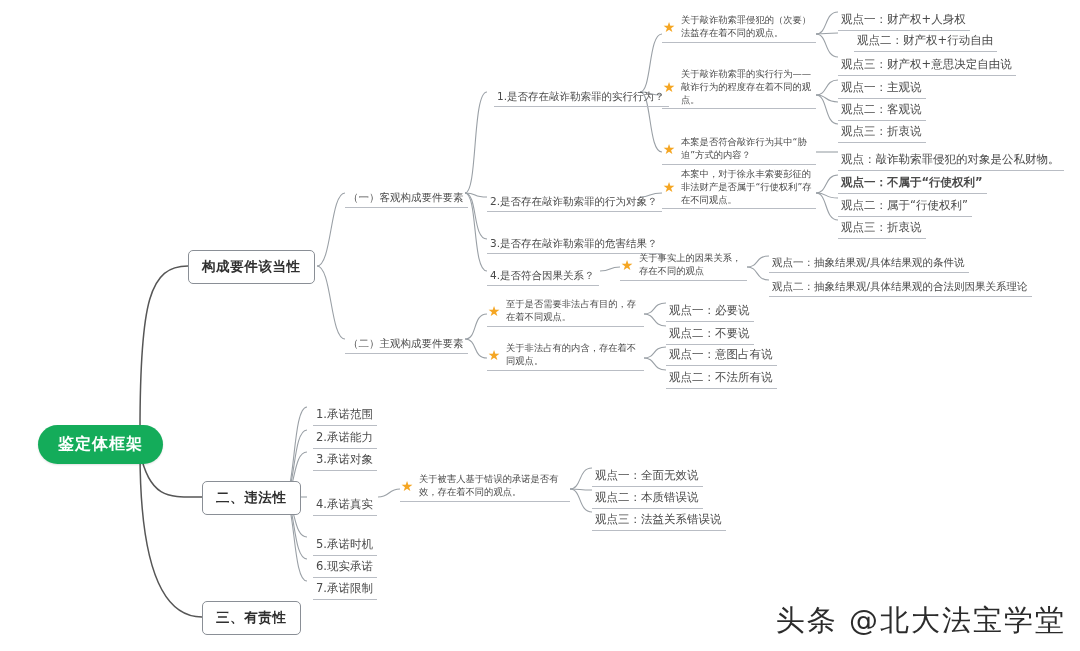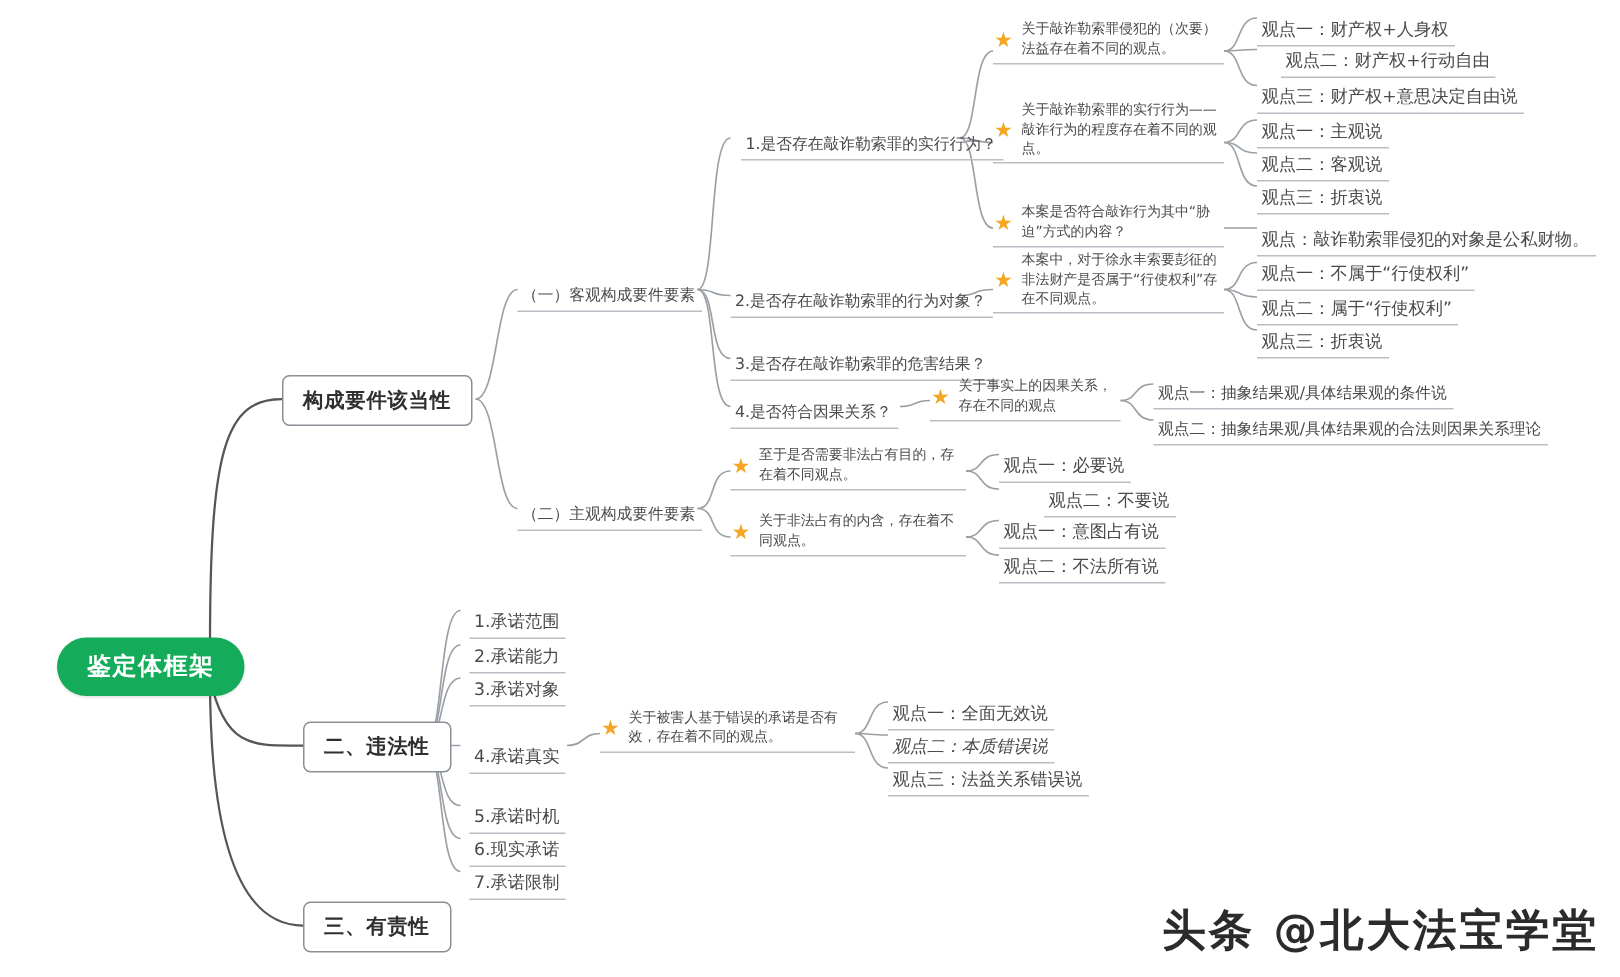--- a/index.html
+++ b/index.html
@@ -95,21 +95,21 @@
     color: #4a4a4a;
     white-space: normal;
   }
 
   
   #watermark {
     position: absolute;
     right: 14px;
     bottom: 10px;
     font-size: 29px;
-    font-weight: bold;
+    font-weight: normal;
     letter-spacing: 2px;
     color: #1a1a1a;
     text-shadow: 1.5px 1.5px 0 rgba(255,255,255,.95);
     opacity: .92;
   }
 </style>
 </head>
 <body>
 
 <div id="canvas">
@@ -241,35 +241,35 @@
   <div class="node u-node" style="left:838px; top:0px;">观点一：财产权+人身权</div>
   <div class="node u-node" style="left:838px; top:21px;margin-left:16px;">观点二：财产权+行动自由</div>
   <div class="node u-node" style="left:838px; top:45px;">观点三：财产权+意思决定自由说</div>
 
   <div class="node u-node" style="left:838px; top:68px;">观点一：主观说</div>
   <div class="node u-node" style="left:838px; top:90px;">观点二：客观说</div>
   <div class="node u-node" style="left:838px; top:112px;">观点三：折衷说</div>
 
   <div class="node u-node" style="left:838px; top:140px;text-align:right;">观点：敲诈勒索罪侵犯的对象是公私财物。</div>
 
-  <div class="node u-node" style="left:838px; top:163px;">观点一：不属于“行使权利”</div>
+  <div class="node u-node" style="left:838px; top:163px;font-weight:bold;">观点一：不属于“行使权利”</div>
   <div class="node u-node" style="left:838px; top:186px;">观点二：属于“行使权利”</div>
   <div class="node u-node" style="left:838px; top:208px;">观点三：折衷说</div>
 
   <div class="node u-node small" style="left:769px; top:244px;">观点一：抽象结果观/具体结果观的条件说</div>
   <div class="node u-node small" style="left:769px; top:268px;">观点二：抽象结果观/具体结果观的合法则因果关系理论</div>
 
   <div class="node u-node" style="left:666px; top:291px;">观点一：必要说</div>
-  <div class="node u-node" style="left:666px; top:314px;margin-left:30px;">观点二：不要说</div>
+  <div class="node u-node" style="left:666px; top:314px;">观点二：不要说</div>
 
   <div class="node u-node" style="left:666px; top:335px;">观点一：意图占有说</div>
   <div class="node u-node" style="left:666px; top:358px;">观点二：不法所有说</div>
 
   <div class="node u-node" style="left:592px; top:456px;">观点一：全面无效说</div>
-  <div class="node u-node" style="left:592px; top:478px;font-style:italic;">观点二：本质错误说</div>
+  <div class="node u-node" style="left:592px; top:478px;">观点二：本质错误说</div>
   <div class="node u-node" style="left:592px; top:500px;">观点三：法益关系错误说</div>
 
   <div class="node u-node" style="left:313px; top:395px;">1.承诺范围</div>
   <div class="node u-node" style="left:313px; top:418px;">2.承诺能力</div>
   <div class="node u-node" style="left:313px; top:440px;">3.承诺对象</div>
   <div class="node u-node" style="left:313px; top:485px;">4.承诺真实</div>
   <div class="node u-node" style="left:313px; top:525px;">5.承诺时机</div>
   <div class="node u-node" style="left:313px; top:547px;">6.现实承诺</div>
   <div class="node u-node" style="left:313px; top:569px;">7.承诺限制</div>
 

